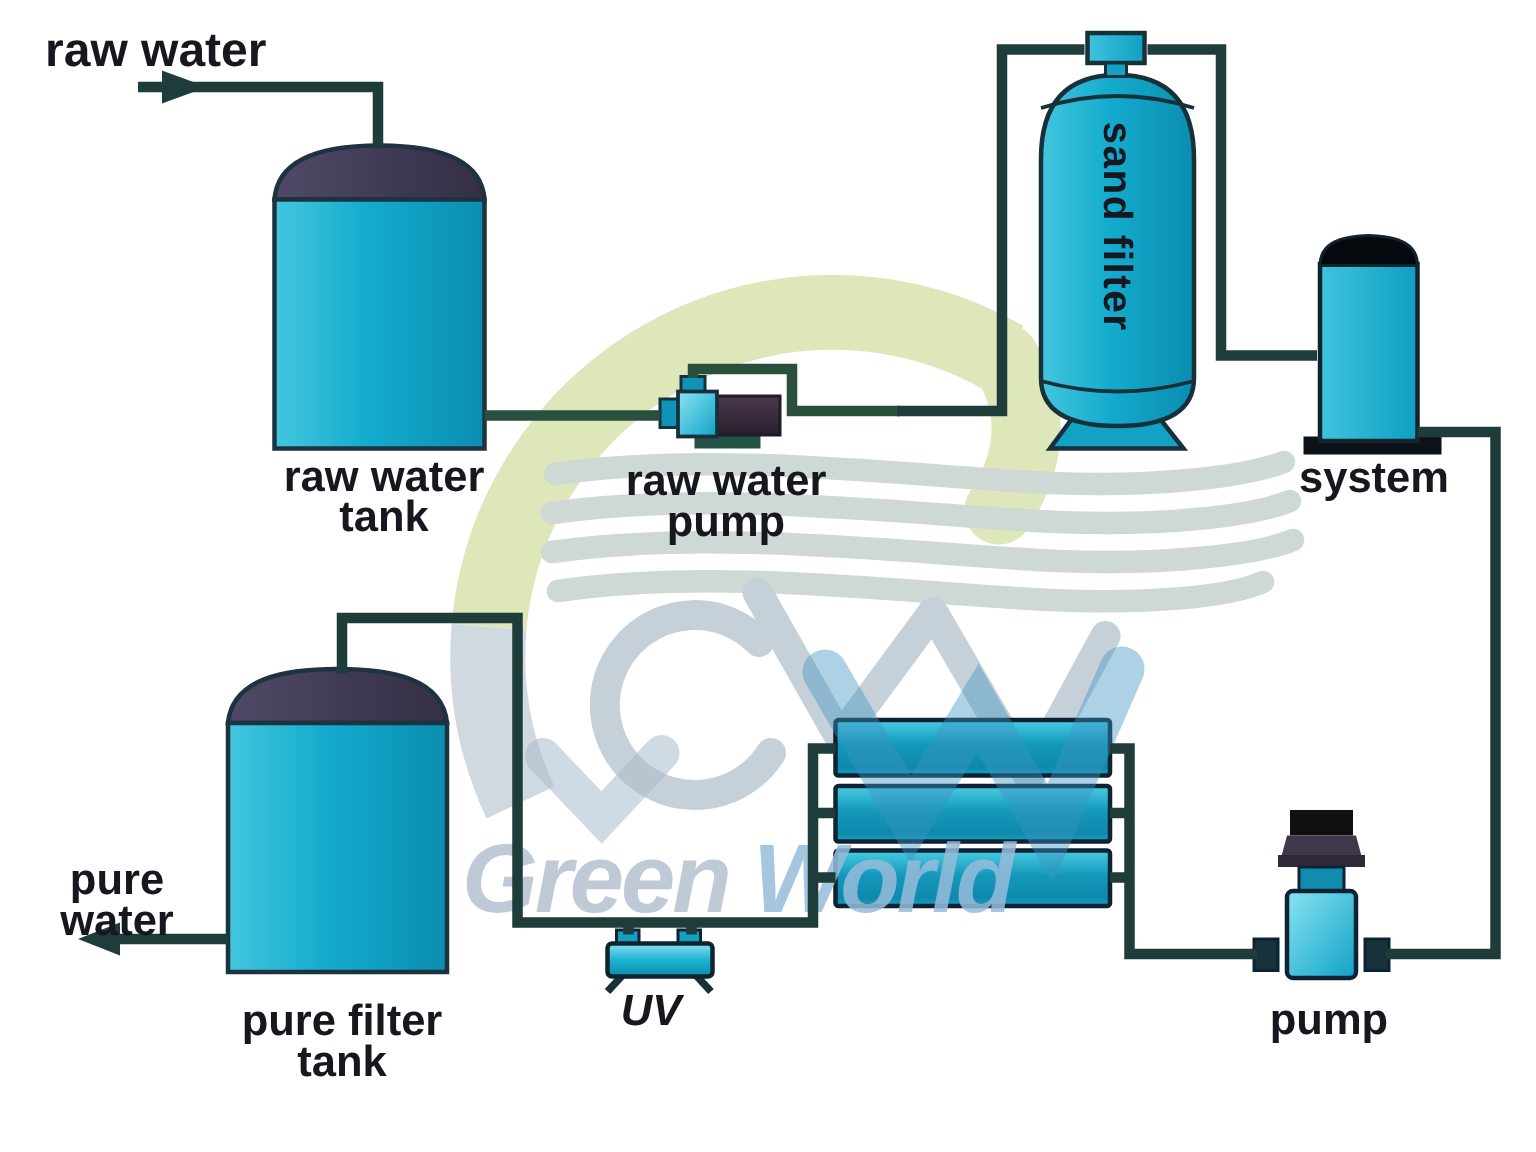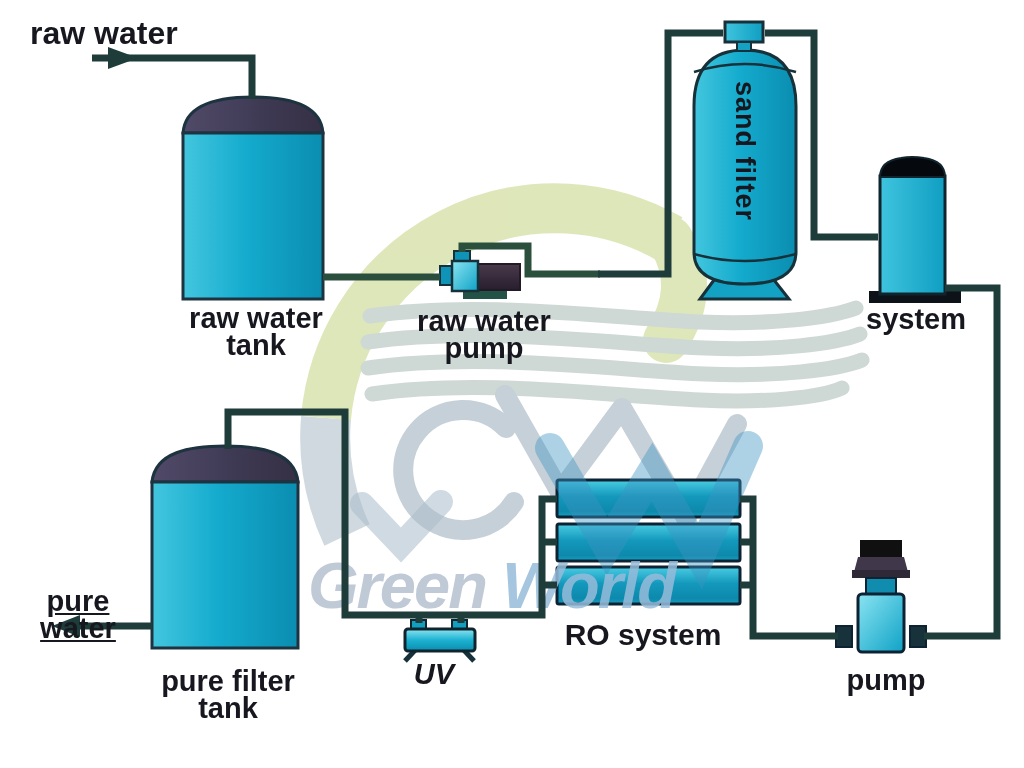--- a/index.html
+++ b/index.html
@@ -171,32 +171,31 @@
     <div>raw water</div>
     <div>pump</div>
   </div>
 
   <div class="lbl lbl-rot" style="left:640px;top:136px;width:210px;height:30px;line-height:30px;font-size:27px;">sand filter</div>
 
   <div class="lbl" style="left:816px;top:306px;width:200px;">
     <div>system</div>
   </div>
 
-  <div class="lbl" style="left:543px;top:621px;width:200px;font-size:30px;">RO system</div>
 
   <div class="lbl" style="left:761px;top:667px;width:250px;">
     <div>pump</div>
   </div>
 
   <div class="lbl" style="left:334px;top:661px;width:200px;font-style:italic;">
     <div>UV</div>
   </div>
 
   <div class="lbl" style="left:128px;top:668px;width:200px;">
     <div>pure filter</div>
     <div>tank</div>
   </div>
 
-  <div class="lbl" style="left:8px;top:588px;width:140px;text-decoration:underline;">
+  <div class="lbl" style="left:8px;top:574px;width:140px;">
     <div>pure</div>
     <div>water</div>
   </div>
 </div>
 
 </body></html>

